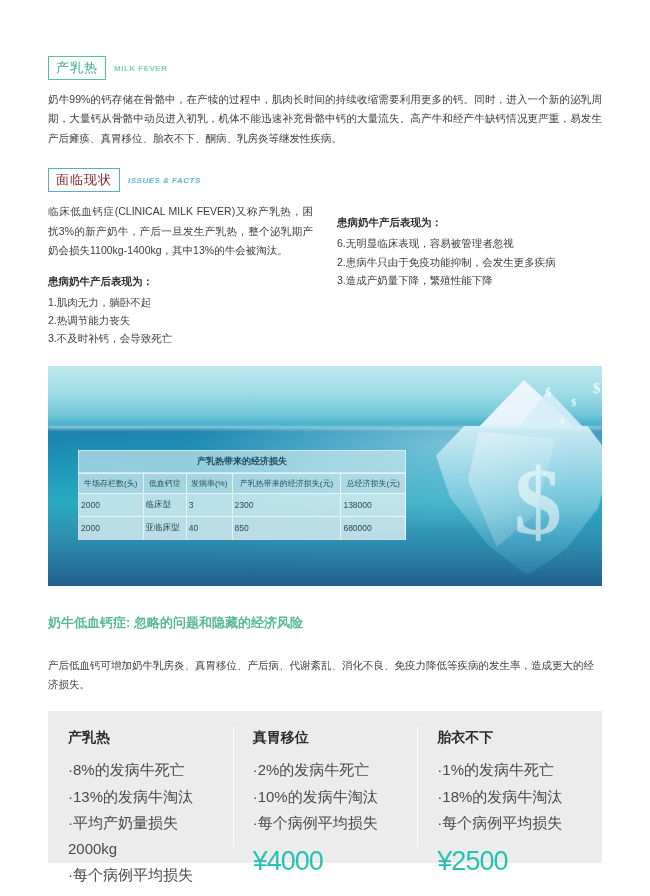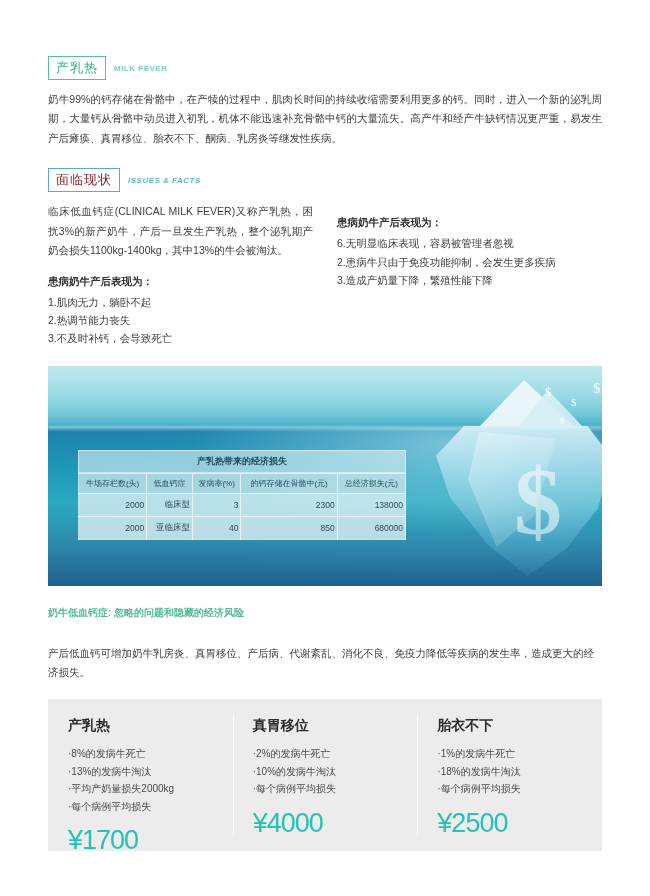--- a/index.html
+++ b/index.html
@@ -210,29 +210,29 @@
     color: #24525f;
     font-weight: normal;
     padding: 4px 2px;
     border: 1px solid rgba(255,255,255,0.65);
     font-size: 8px;
     text-align: center;
   }
   table.loss td {
     background: rgba(226,241,244,0.72);
     padding: 5px 2px;
-    text-align: right;
+    text-align: left;
     border: 1px solid rgba(255,255,255,0.65);
     font-size: 8.5px;
   }
 
   
   .risk-title {
-    margin-top: 20px;
-    font-size: 10px;
+    margin-top: 28px;
+    font-size: 13px;
     color: #57b89a;
     font-weight: bold;
   }
   .risk-para {
     font-size: 10.5px;
     line-height: 1.8;
     color: #3c3c3c;
     margin-top: 24px;
   }
 
@@ -258,21 +258,21 @@
     width: 1px;
     background: #ffffff;
   }
   .card-title {
     font-size: 14px;
     font-weight: bold;
     color: #2b2b2b;
     margin-bottom: 10px;
   }
   .card-line {
-    font-size: 10px;
+    font-size: 15px;
     line-height: 1.75;
     color: #4a4a4a;
   }
   .card-amount {
     margin-top: 10px;
     font-size: 27px;
     color: #25c2b4;
     font-family: "Liberation Sans", sans-serif;
     letter-spacing: -1px;
   }
@@ -333,21 +333,21 @@
     </div>
 
     <div class="loss-table-wrap">
       <table class="loss">
         <caption>产乳热带来的经济损失</caption>
         <thead>
           <tr>
             <th>牛场存栏数(头)</th>
             <th>低血钙症</th>
             <th>发病率(%)</th>
-            <th>的钙存储在骨骼中(元)</th>
+            <th>产乳热带来的经济损失(元)</th>
             <th>总经济损失(元)</th>
           </tr>
         </thead>
         <tbody>
           <tr>
             <td>2000</td>
             <td>临床型</td>
             <td>3</td>
             <td>2300</td>
             <td>138000</td>

